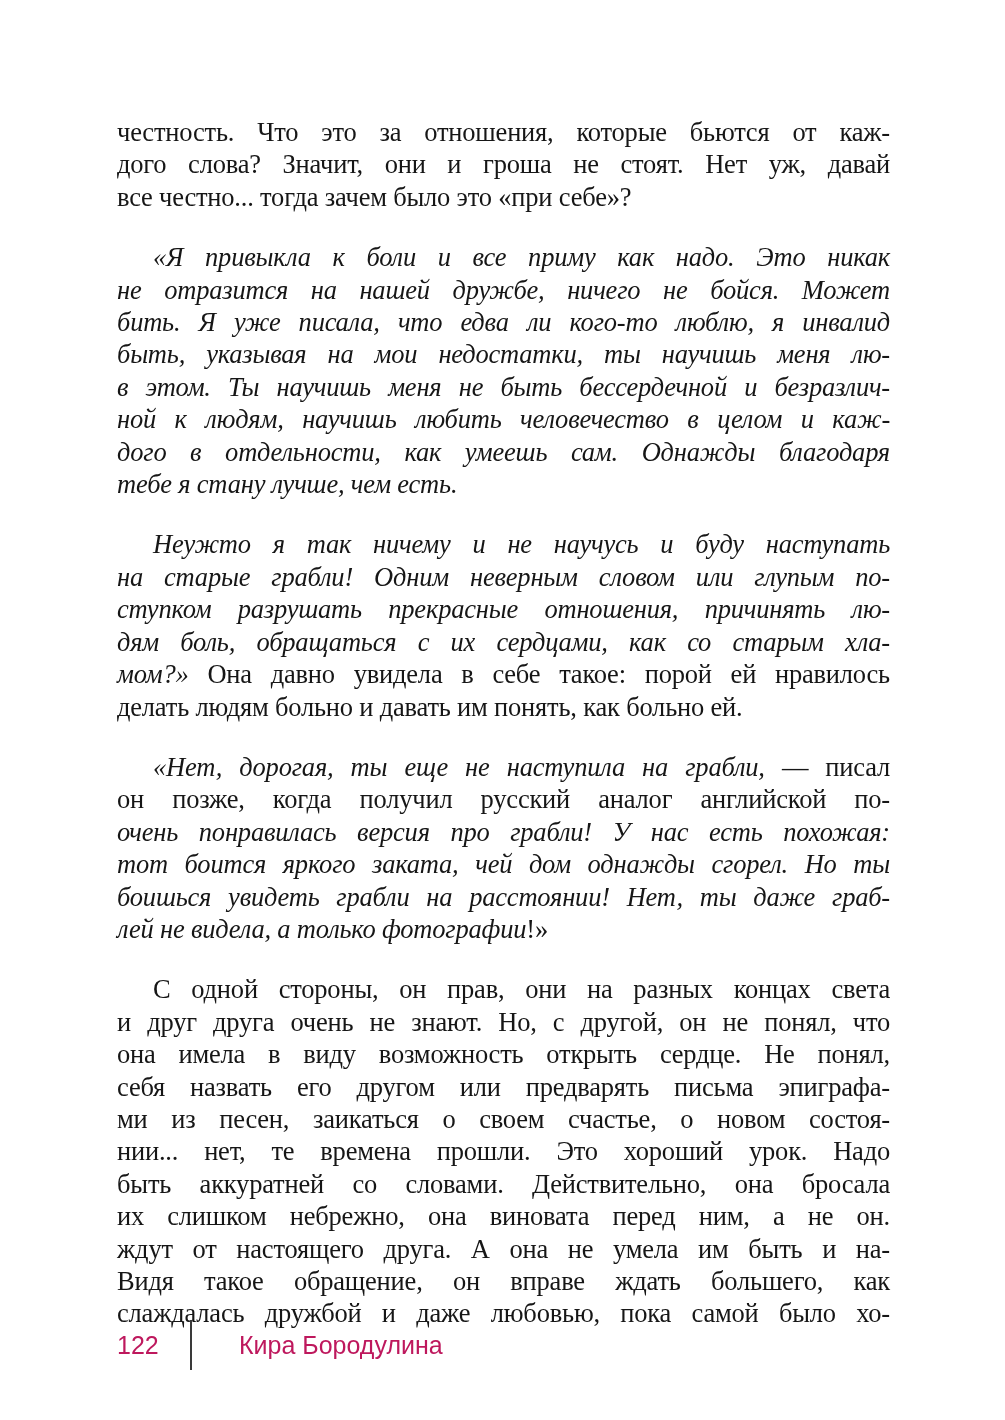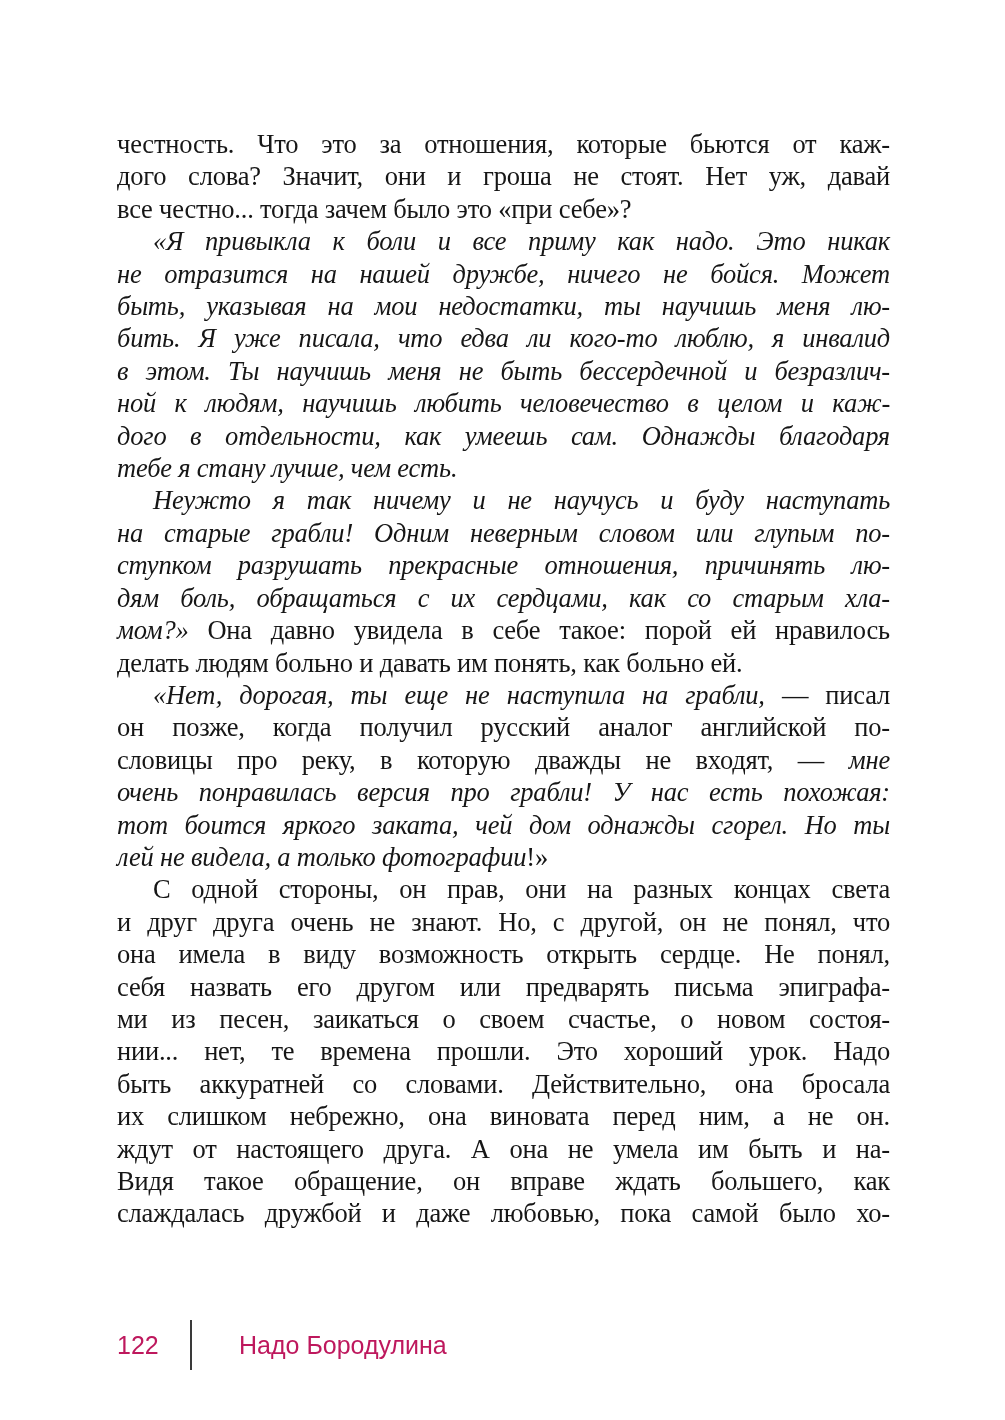--- a/index.html
+++ b/index.html
@@ -16,41 +16,42 @@
     color: #161616;
   }
   .page {
     position: absolute;
     inset: 0;
     background: #ffffff;
   }
   .text-block {
     position: absolute;
     left: 117px;
-    top: 128px;
+    top: 116px;
     width: 773px;
   }
   .para {
     margin: 0;
     padding: 0;
   }
   .line {
     font-size: 26.5px;
     line-height: 32.4px;
     letter-spacing: -0.2px;
     text-align: justify;
     text-align-last: justify;
     white-space: normal;
   }
   .line.end {
     text-align: right;
     text-align-last: left;
   }
   .line.indent {
     text-indent: 36px;
+    margin-top: 28px;
   }
   .it {
     font-style: italic;
   }
   .footer {
     position: absolute;
     left: 117px;
     top: 1320px;
     height: 50px;
     display: flex;
@@ -79,57 +80,57 @@
 
   <div class="text-block">
       <div class="para">
         <div class="line"><span>честность. Что это за отношения, которые бьются от каж-</span></div>
         <div class="line"><span>дого слова? Значит, они и гроша не стоят. Нет уж, давай</span></div>
         <div class="line end"><span>все честно... тогда зачем было это «при себе»?</span></div>
       </div>
       <div class="para">
         <div class="line indent"><span class="it">«Я привыкла к боли и все приму как надо. Это никак</span></div>
         <div class="line"><span class="it">не отразится на нашей дружбе, ничего не бойся. Может</span></div>
+        <div class="line"><span class="it">бить. Я уже писала, что едва ли кого-то люблю, я инвалид</span></div>
         <div class="line"><span class="it">быть, указывая на мои недостатки, ты научишь меня лю-</span></div>
-        <div class="line"><span class="it">бить. Я уже писала, что едва ли кого-то люблю, я инвалид</span></div>
         <div class="line"><span class="it">в этом. Ты научишь меня не быть бессердечной и безразлич-</span></div>
         <div class="line"><span class="it">ной к людям, научишь любить человечество в целом и каж-</span></div>
         <div class="line"><span class="it">дого в отдельности, как умеешь сам. Однажды благодаря</span></div>
         <div class="line end"><span class="it">тебе я стану лучше, чем есть.</span></div>
       </div>
       <div class="para">
         <div class="line indent"><span class="it">Неужто я так ничему и не научусь и буду наступать</span></div>
         <div class="line"><span class="it">на старые грабли! Одним неверным словом или глупым по-</span></div>
         <div class="line"><span class="it">ступком разрушать прекрасные отношения, причинять лю-</span></div>
         <div class="line"><span class="it">дям боль, обращаться с их сердцами, как со старым хла-</span></div>
         <div class="line"><span class="it">мом?»</span><span> Она давно увидела в себе такое: порой ей нравилось</span></div>
         <div class="line end"><span>делать людям больно и давать им понять, как больно ей.</span></div>
       </div>
       <div class="para">
         <div class="line indent"><span class="it">«Нет, дорогая, ты еще не наступила на грабли,</span><span> — писал</span></div>
         <div class="line"><span>он позже, когда получил русский аналог английской по-</span></div>
-        <div class="line"><span>словицы про реку, в которую дважды не входят, — </span><span class="it">мне</span></div>
         <div class="line"><span class="it">очень понравилась версия про грабли! У нас есть похожая:</span></div>
         <div class="line"><span class="it">тот боится яркого заката, чей дом однажды сгорел. Но ты</span></div>
+        <div class="line"><span class="it">боишься увидеть грабли на расстоянии! Нет, ты даже граб-</span></div>
         <div class="line end"><span class="it">лей не видела, а только фотографии</span><span>!»</span></div>
       </div>
       <div class="para">
         <div class="line indent"><span>С одной стороны, он прав, они на разных концах света</span></div>
         <div class="line"><span>и друг друга очень не знают. Но, с другой, он не понял, что</span></div>
         <div class="line"><span>она имела в виду возможность открыть сердце. Не понял,</span></div>
         <div class="line"><span>себя назвать его другом или предварять письма эпиграфа-</span></div>
         <div class="line"><span>ми из песен, заикаться о своем счастье, о новом состоя-</span></div>
         <div class="line"><span>нии... нет, те времена прошли. Это хороший урок. Надо</span></div>
         <div class="line"><span>быть аккуратней со словами. Действительно, она бросала</span></div>
         <div class="line"><span>их слишком небрежно, она виновата перед ним, а не он.</span></div>
         <div class="line"><span>ждут от настоящего друга. А она не умела им быть и на-</span></div>
         <div class="line"><span>Видя такое обращение, он вправе ждать большего, как</span></div>
         <div class="line"><span>слаждалась дружбой и даже любовью, пока самой было хо-</span></div>
       </div>
     </div>
 
   <div class="footer">
     <span class="page-num">122</span>
     <span class="footer-divider"></span>
-    <span class="author">Надо Бородулина</span>
+    <span class="author">Кира Бородулина</span>
   </div>
 
 </div>
 
 </body></html>

